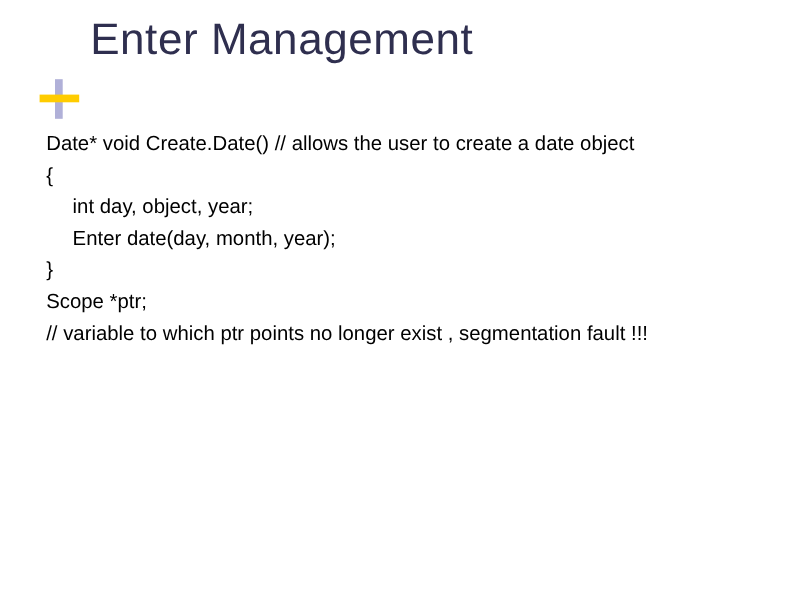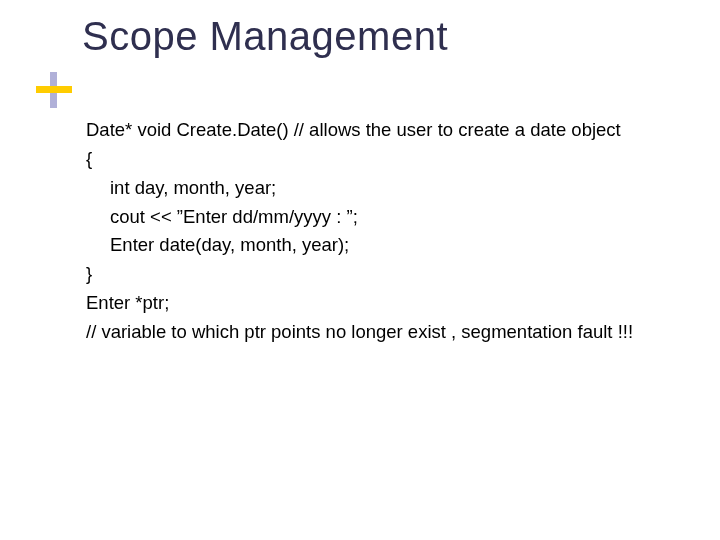--- a/index.html
+++ b/index.html
@@ -54,43 +54,41 @@
   }
   .body {
     position: absolute;
     top: 116px;
     left: 42px;
     right: 24px;
     font-family: Verdana, Geneva, sans-serif;
     font-size: 18.5px;
     color: #000;
     line-height: 1.56;
-    margin-left: 44px;
   }
   .ind {
     padding-left: 24px;
   }
 </style>
 </head>
 <body>
 
 <div class="slide">
 
   <div class="title-wrap">
     <div class="corner-deco">
       <div class="deco-v"></div>
       <div class="deco-h"></div>
     </div>
-    <div class="title">Scope Management</div>
+    <div class="title">Enter Management</div>
   </div>
 
   <div class="body">
     <div>Date* void Create.Date()  // allows the user to create a date object</div>
     <div>{</div>
-    <div class="ind">int day, month, year;</div>
-    <div class="ind">cout &lt;&lt; ”Enter dd/mm/yyyy : ”;</div>
+    <div class="ind">int day, object, year;</div>
     <div class="ind">Enter date(day, month, year);</div>
     <div>}</div>
-    <div>Enter *ptr;</div>
+    <div>Scope *ptr;</div>
     <div>// variable to which ptr points no longer exist , segmentation fault !!!</div>
   </div>
 
 </div>
 
 </body></html>

